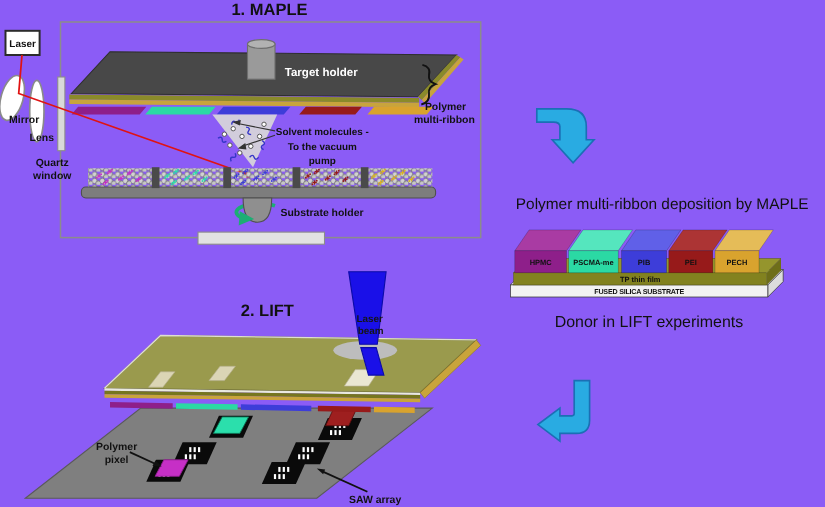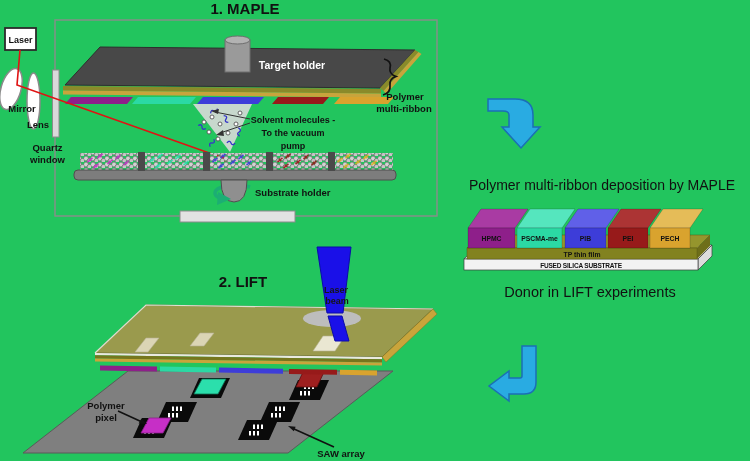--- a/index.html
+++ b/index.html
@@ -1,16 +1,16 @@
 <!DOCTYPE html>
 <html><head>
 <meta charset="utf-8">
 <style>
   html,body { margin:0; padding:0; background:#ffffff; }
-  .canvas { position:relative; width:750px; height:461px; background:#22c55e; overflow:hidden; }
+  .canvas { position:relative; width:750px; height:461px; background:#8b5cf6; overflow:hidden; }
   svg { display:block; }
   text { font-family:"Liberation Sans", sans-serif; fill:#111; }
   .ttl  { font-size:15px; font-weight:bold; }
   .lbl  { font-size:9.5px; font-weight:bold; }
   .lbl2 { font-size:9px;  font-weight:bold; }
   .wlbl { font-size:10.5px; font-weight:bold; fill:#ffffff; }
   .cap  { font-size:14px; }
   .cap2 { font-size:14.5px; }
   .st   { font-size:6.8px; font-weight:bold; }
   .st2  { font-size:6.5px; font-weight:bold; letter-spacing:-0.2px; }

